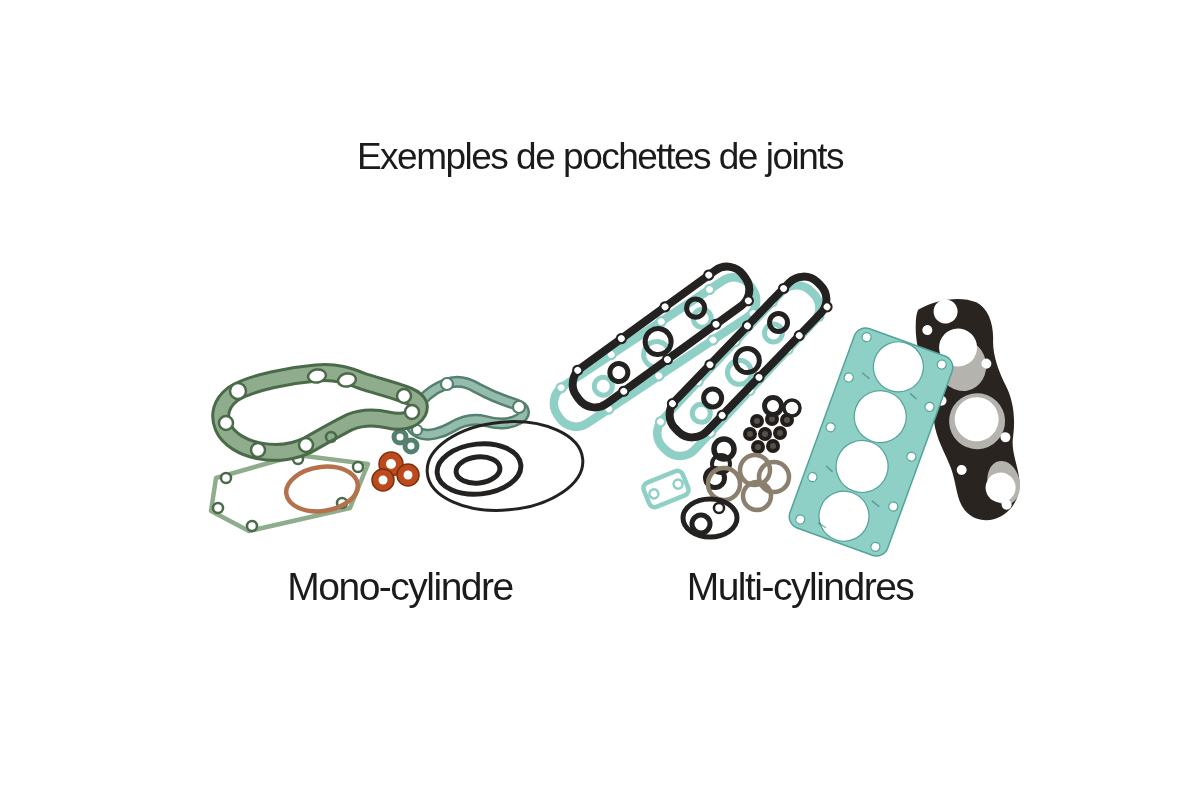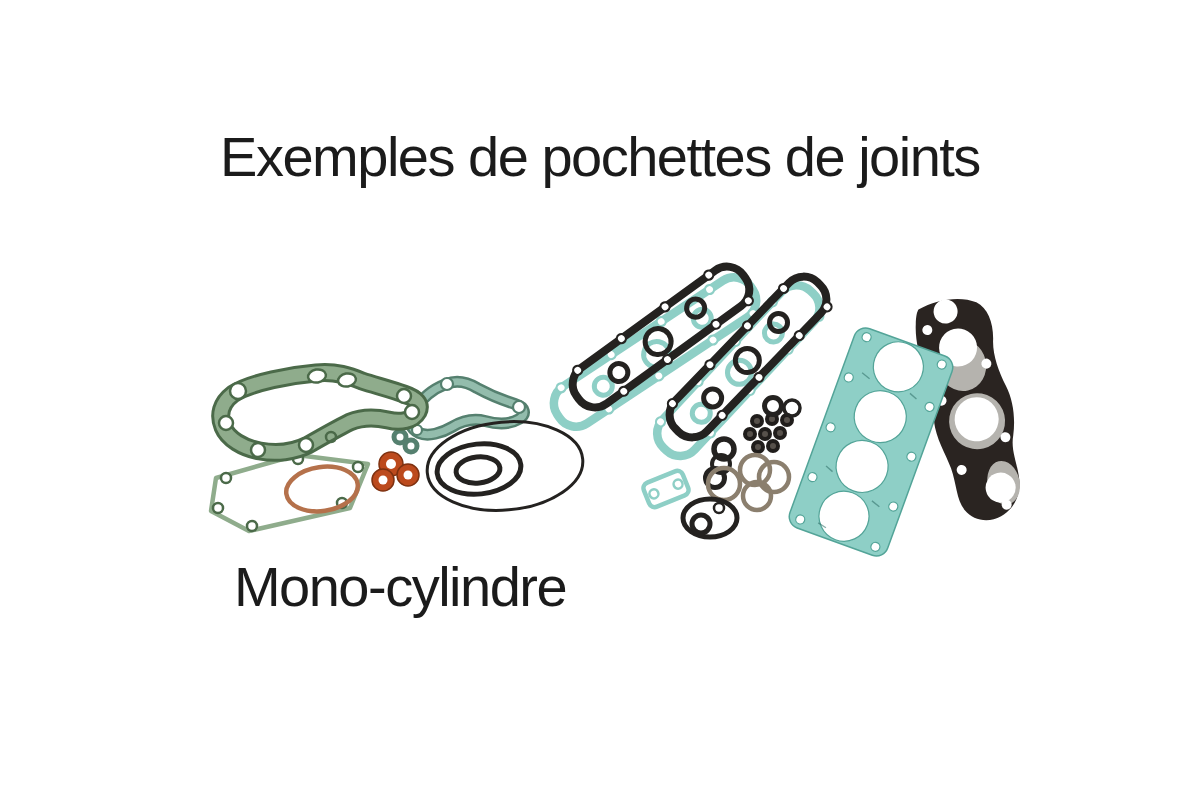--- a/index.html
+++ b/index.html
@@ -4,26 +4,26 @@
 <style>
   html,body{margin:0;padding:0;background:#e9e9e9;}
   .stage{
     position:relative;width:1200px;height:800px;margin:0 auto;
     background:var(--background,#ffffff);overflow:hidden;
     font-family:"Liberation Sans","DejaVu Sans",sans-serif;
     color:var(--text,#1b1b1b);
   }
   .title{
     position:absolute;top:132px;left:0;width:1200px;
-    text-align:center;font-size:56px;line-height:50px;
+    text-align:center;font-size:37px;line-height:50px;
     letter-spacing:-1.5px;color:var(--text,#1b1b1b);
   }
   .kit-label{
     position:absolute;top:560px;transform:translateX(-50%);
-    font-size:56px;line-height:54px;letter-spacing:-1.5px;
+    font-size:39px;line-height:54px;letter-spacing:-1.5px;
     white-space:nowrap;color:var(--text,#1b1b1b);
   }
   .kit-label.mono{left:400px;}
   .kit-label.multi{left:800px;}
   .art{position:absolute;left:0;top:0;}
 
   
   .p-sage-o{fill:none;stroke:var(--sage-dark,#4b6a49);stroke-width:19;stroke-linejoin:round;}
   .p-sage-i{fill:none;stroke:var(--sage,#8fac8c);stroke-width:13;stroke-linejoin:round;}
   .h-sage{fill:#fff;stroke:var(--sage-dark,#4b6a49);stroke-width:2.5;}
@@ -276,13 +276,14 @@
 
       <g>
         <ellipse class="ring-black" style="stroke-width:5" cx="710" cy="518" rx="27" ry="19"></ellipse>
         <circle class="ring-black" style="stroke-width:5" cx="701" cy="524" r="9"></circle>
         <circle class="ring-black" style="stroke-width:2.5" cx="719" cy="508" r="5"></circle>
       </g>
     </g>
   </svg>
 
   <div class="kit-label mono">Mono-cylindre</div>
+  <div class="kit-label multi">Multi-cylindres</div>
 </div>
 
 </body></html>

